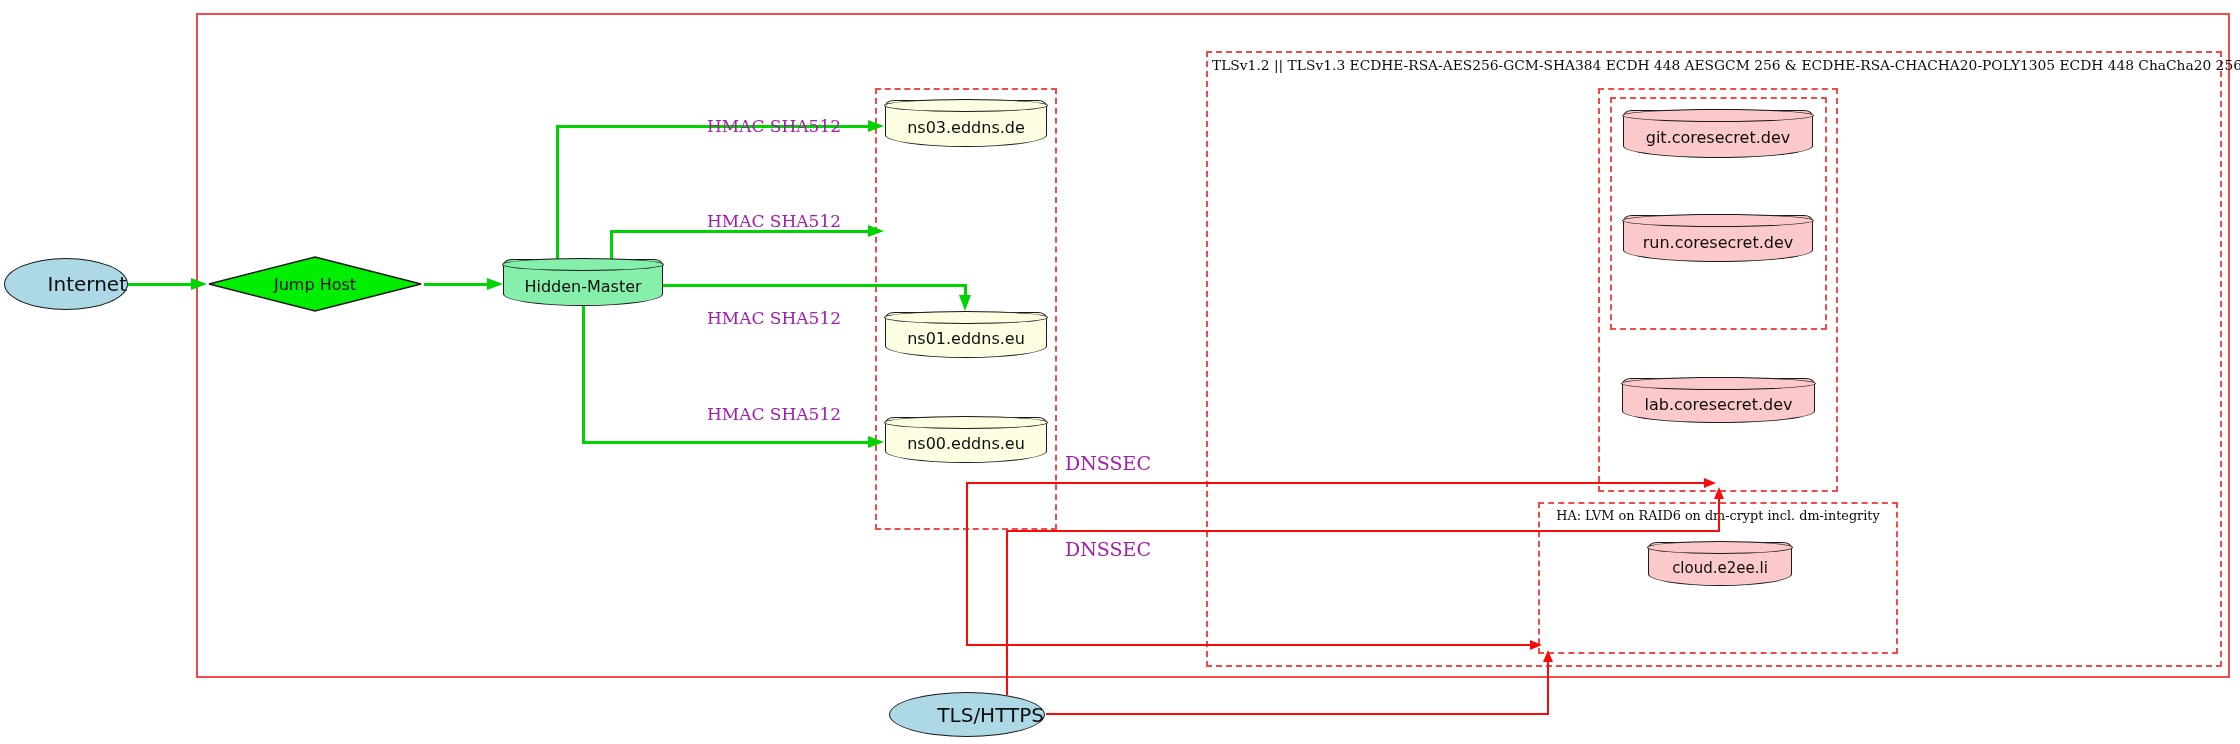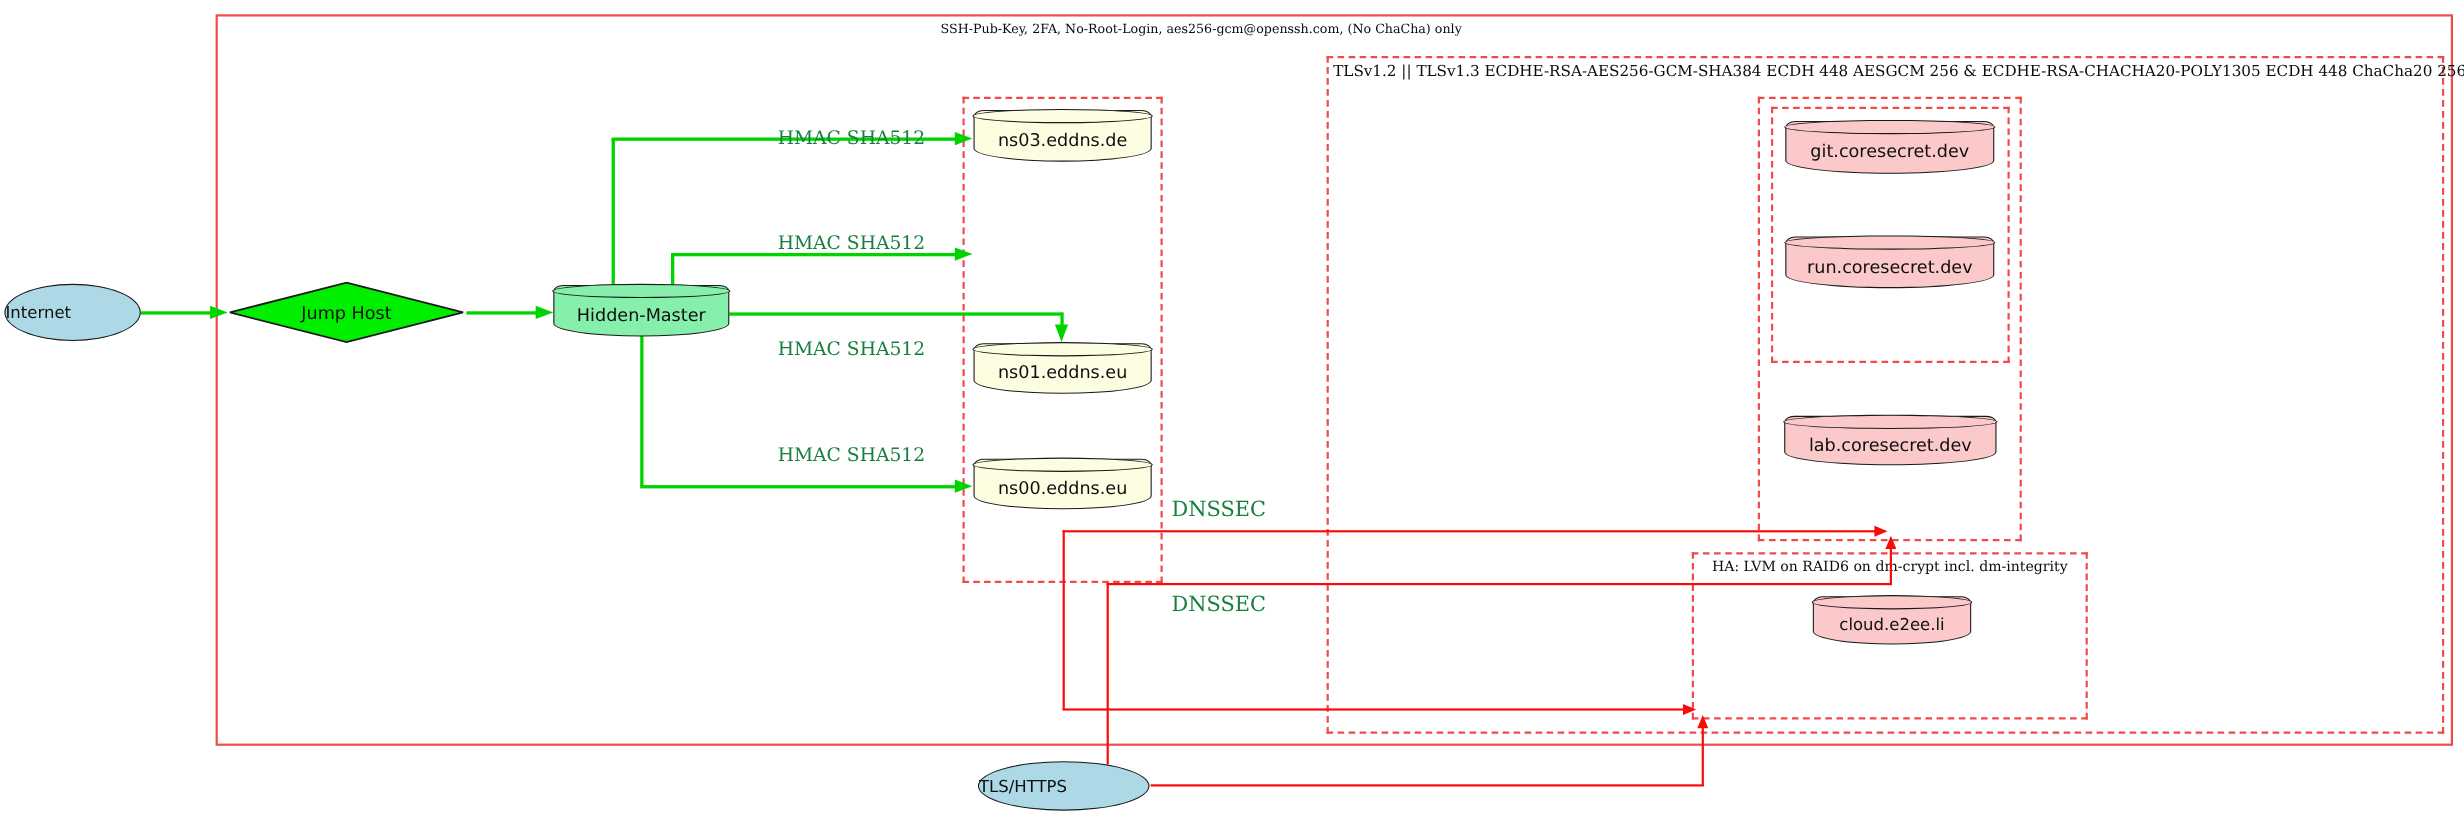--- a/index.html
+++ b/index.html
@@ -8,21 +8,21 @@
 
   
   .cluster{position:absolute;box-sizing:border-box;}
   .cluster.solid{border:2px solid #f04a4a;}
   .cluster.dashed{border:2px dashed #f04a4a;}
   .cluster-label{position:absolute;font-family:"DejaVu Serif","Liberation Serif",serif;color:#0a0a0a;white-space:nowrap;}
 
   
   .node-label{font-family:"DejaVu Sans",sans-serif;color:#0e0e0e;white-space:nowrap;}
   .ell{position:absolute;box-sizing:border-box;border:1.6px solid #1a1a1a;border-radius:50%;
-       display:flex;align-items:center;justify-content:flex-start;font-size:15px;}
+       display:flex;align-items:center;justify-content:flex-end;font-size:20px;}
   .cyl{position:absolute;box-sizing:border-box;border:1.6px solid #1a1a1a;
        border-radius:9px 9px 50% 50% / 6px 6px 12px 12px;
        display:flex;align-items:center;justify-content:center;font-size:16px;padding-top:7px;}
   .cyl::before{content:"";position:absolute;left:-1.6px;right:-1.6px;top:-1.6px;height:13px;
        border:1.6px solid #1a1a1a;border-radius:50%;background:inherit;box-sizing:border-box;}
   .cyl .node-label{position:relative;z-index:2;}
   .c-blue{background-color:#add8e6;}
   .c-lav{background-color:#86efac;}
   .c-yellow{background-color:#fdfde2;}
   .c-pink{background-color:#fbc9c9;}
@@ -34,32 +34,31 @@
   .ln{position:absolute;}
   .g{background:#00d400;}
   .r{background:#fb0a0a;}
   .arr{position:absolute;width:0;height:0;}
   .arr.gr{border-top:6px solid transparent;border-bottom:6px solid transparent;border-left:16px solid #00d400;}
   .arr.gd{border-left:6px solid transparent;border-right:6px solid transparent;border-top:16px solid #00d400;}
   .arr.rr{border-top:5px solid transparent;border-bottom:5px solid transparent;border-left:12px solid #fb0a0a;}
   .arr.ru{border-left:5px solid transparent;border-right:5px solid transparent;border-bottom:12px solid #fb0a0a;}
 
   
-  .edge-label{position:absolute;font-family:"DejaVu Serif","Liberation Serif",serif;color:#15803d;
+  .edge-label{position:absolute;font-family:"DejaVu Serif","Liberation Serif",serif;color:#a21caf;
        white-space:nowrap;text-align:center;}
   .hmac{width:180px;font-size:17px;}
   .dnssec{width:110px;font-size:19px;}
 </style>
 </head>
 <body>
 
 <div id="canvas">
 
   <div class="cluster solid" style="left:196px;top:13px;width:2034px;height:665px;"></div>
-  <div class="cluster-label" style="left:797px;top:19px;width:590px;text-align:center;font-size:11.5px;">SSH-Pub-Key, 2FA, No-Root-Login, aes256-gcm@openssh.com, (No ChaCha) only</div>
 
   <div class="cluster dashed" style="left:1206px;top:51px;width:1016px;height:616px;"></div>
   <div class="cluster-label" style="left:1212px;top:57px;font-size:13.8px;">TLSv1.2 || TLSv1.3 ECDHE-RSA-AES256-GCM-SHA384 ECDH 448 AESGCM 256 &amp; ECDHE-RSA-CHACHA20-POLY1305 ECDH 448 ChaCha20 256</div>
 
   <div class="cluster dashed" style="left:875px;top:88px;width:182px;height:442px;"></div>
 
   <div class="cluster dashed" style="left:1598px;top:88px;width:240px;height:404px;"></div>
   <div class="cluster dashed" style="left:1610px;top:97px;width:217px;height:233px;"></div>
 
   <div class="cluster dashed" style="left:1538px;top:502px;width:360px;height:152px;"></div>

